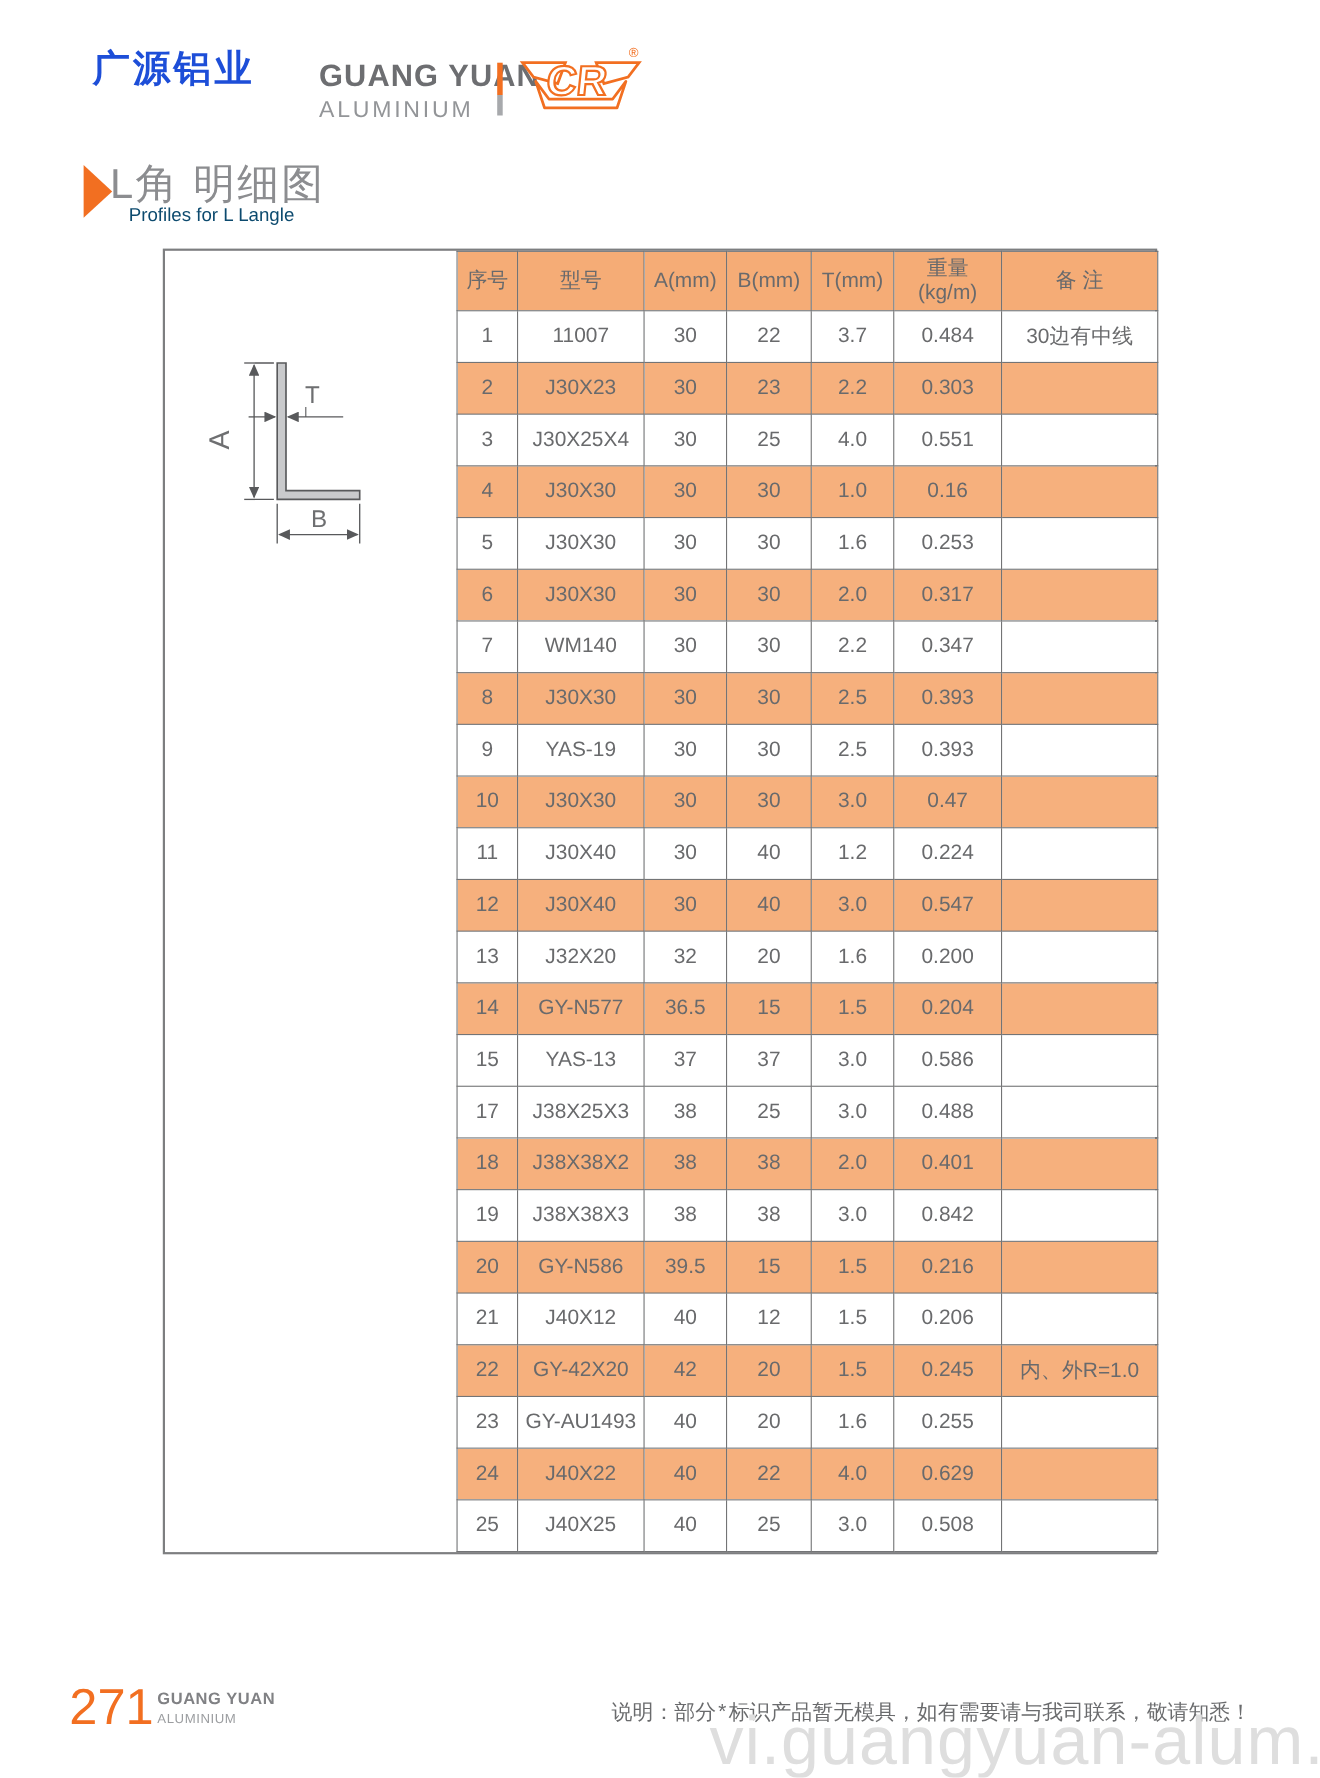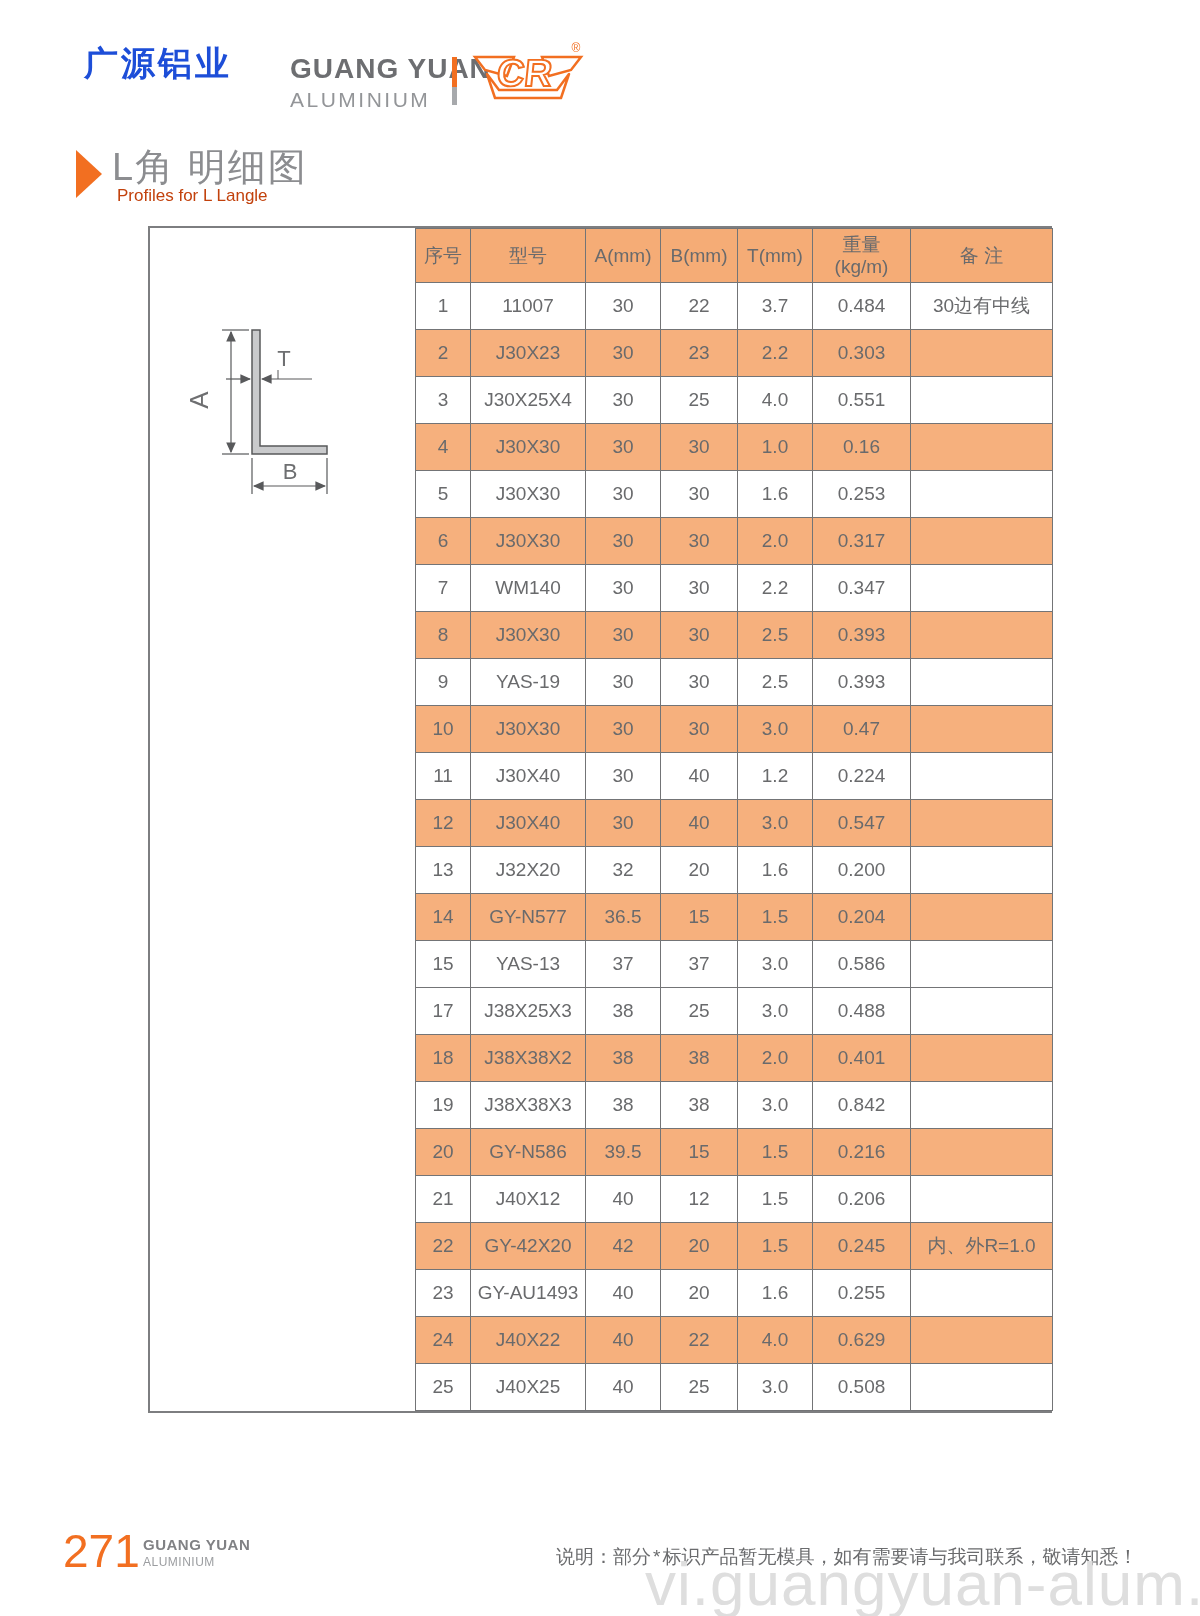--- a/index.html
+++ b/index.html
@@ -18,22 +18,22 @@
   .logo-sep{
     position:absolute;left:452px;top:57px;width:5px;height:48px;
     background:linear-gradient(to bottom,#f26f21 0 62%,#a7a9ac 62% 100%);
   }
   .cr-logo{position:absolute;left:472px;top:40px;}
   
   .title-tri{
     position:absolute;left:76px;top:150px;width:0;height:0;
     border-left:26px solid #f26f21;border-top:24px solid transparent;border-bottom:24px solid transparent;
   }
-  .title-cn{position:absolute;left:112px;top:142px;font-size:38px;color:#8c8d90;letter-spacing:2px;}
-  .title-en{position:absolute;left:117px;top:186px;font-size:17px;color:#c2410c;}
+  .title-cn{position:absolute;left:100px;top:142px;font-size:38px;color:#8c8d90;letter-spacing:2px;}
+  .title-en{position:absolute;left:117px;top:186px;font-size:17px;color:#0c4a6e;}
   
   .content-box{
     position:absolute;left:148px;top:226px;width:904px;
     border:2px solid #7d7e80;display:flex;box-sizing:border-box;background:#fff;
   }
   .diagram-panel{width:265px;flex:none;position:relative;}
   .profile-svg{position:absolute;left:0;top:0;}
   
   table.spec{border-collapse:collapse;table-layout:fixed;flex:none;width:637px;}
   table.spec th,table.spec td{

